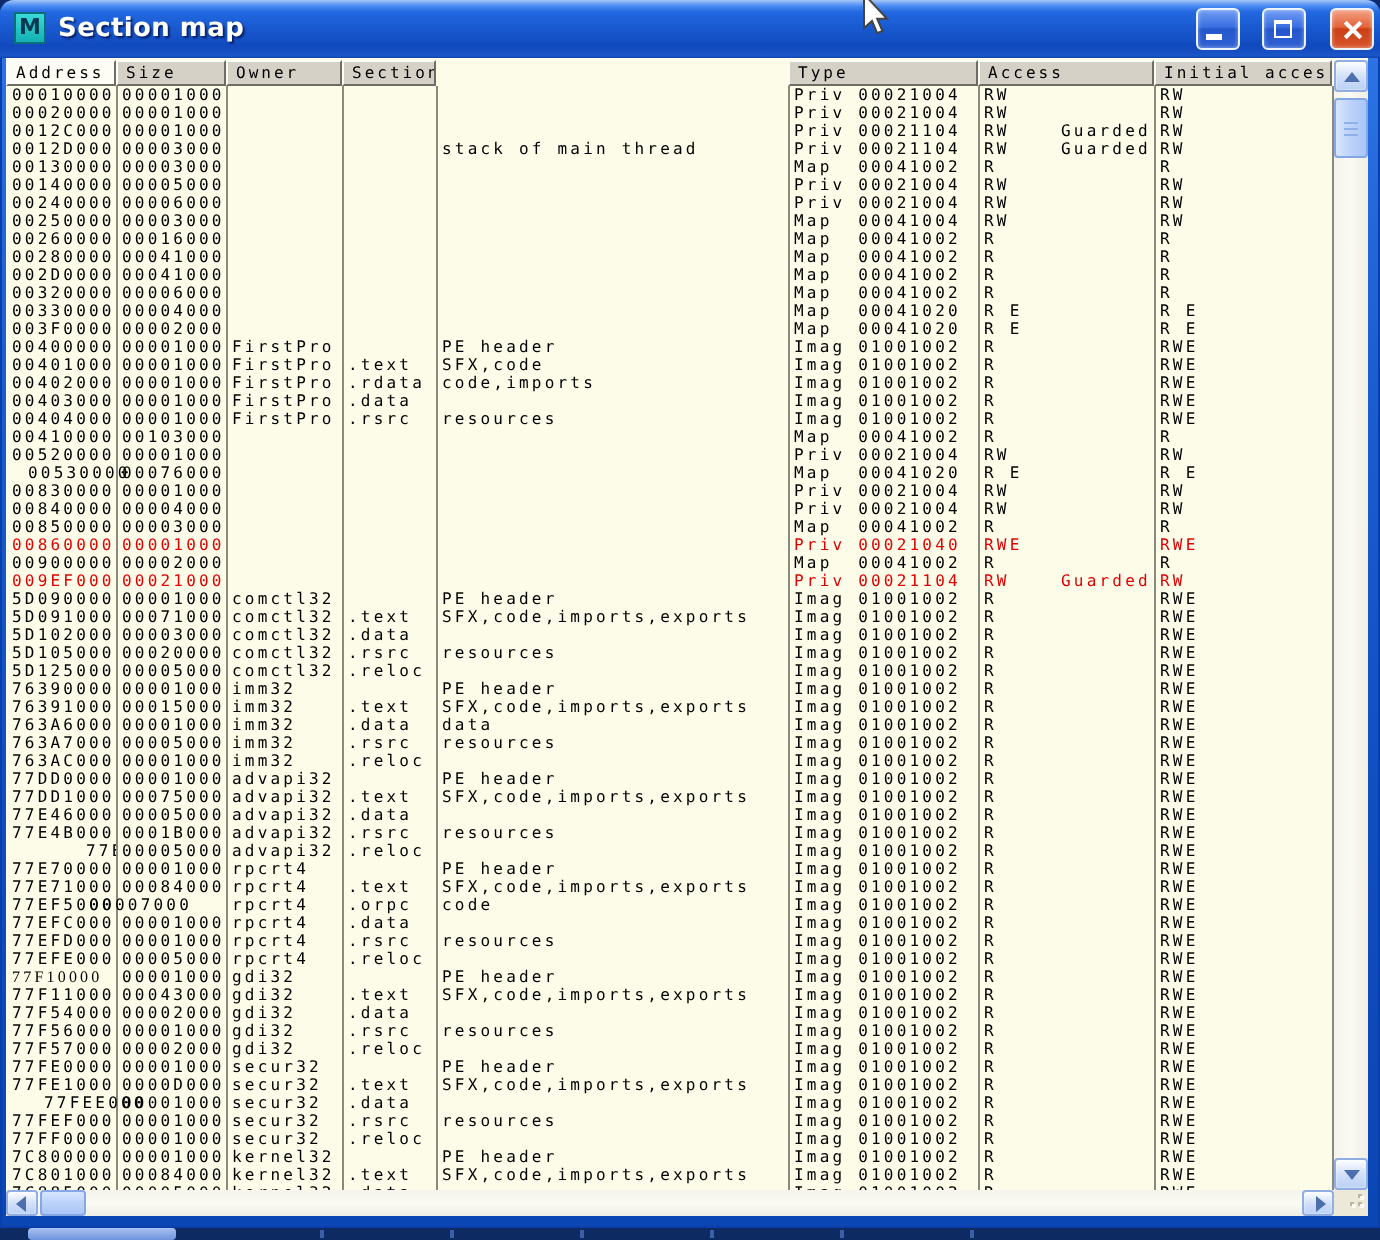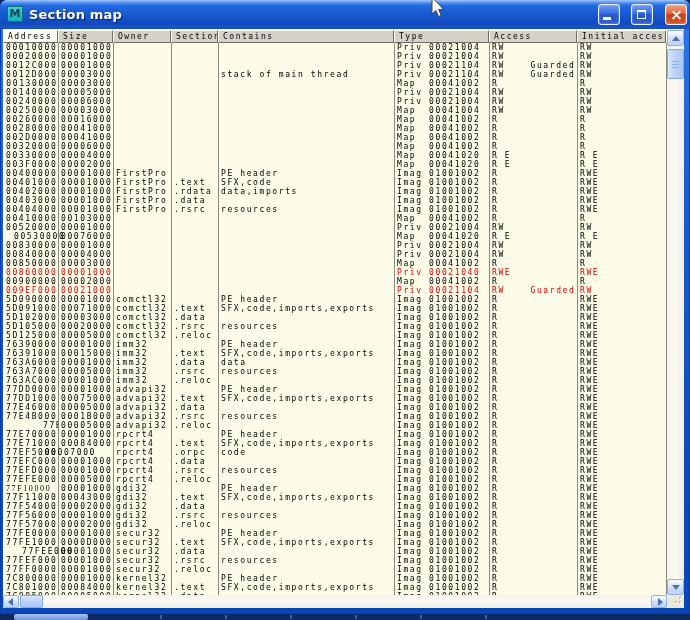--- a/index.html
+++ b/index.html
@@ -136,21 +136,20 @@
       <div class="wbtn close"><span class="glyph-x1"></span><span class="glyph-x2"></span></div>
     </div>
   </div>
 
   <div id="client">
     <div id="headerrow">
         <div class="hcell sorted" style="left: 0px; width: 55px;">Address</div>
         <div class="hcell" style="left: 55px; width: 55px;">Size</div>
         <div class="hcell" style="left: 110px; width: 58px;">Owner</div>
         <div class="hcell" style="left: 168px; width: 47px;">Section</div>
-        <div class="hcell" style="left: 215px; width: 176px;">Contains</div>
         <div class="hcell" style="left: 391px; width: 95px;">Type</div>
         <div class="hcell" style="left: 486px; width: 88px;">Access</div>
         <div class="hcell" style="left: 574px; width: 89px;">Initial access</div>
       </div>
     <div id="rows">
         <div class="vline" style="left: 55px;"></div>
         <div class="vline" style="left: 110px;"></div>
         <div class="vline" style="left: 168px;"></div>
         <div class="vline" style="left: 215px;"></div>
         <div class="vline" style="left: 391px;"></div>
@@ -180,21 +179,21 @@
         </div>
         <div class="trow" style="top: 27px;">
           <div class="tcell" style="left: 0px; width: 55px;">0012D000</div>
           <div class="tcell" style="left: 55px; width: 55px;">00003000</div>
           <div class="tcell" style="left: 215px; width: 176px;">stack of main thread</div>
           <div class="tcell" style="left: 391px; width: 95px;">Priv 00021104</div>
           <div class="tcell" style="left: 486px; width: 88px;">RW    Guarded</div>
           <div class="tcell" style="left: 574px; width: 89px;">RW</div>
         </div>
         <div class="trow" style="top: 36px;">
-          <div class="tcell" style="left: 0px; width: 55px; text-align: center;">00130000</div>
+          <div class="tcell" style="left: 0px; width: 55px;">00130000</div>
           <div class="tcell" style="left: 55px; width: 55px;">00003000</div>
           <div class="tcell" style="left: 391px; width: 95px;">Map  00041002</div>
           <div class="tcell" style="left: 486px; width: 88px;">R</div>
           <div class="tcell" style="left: 574px; width: 89px;">R</div>
         </div>
         <div class="trow" style="top: 45px;">
           <div class="tcell" style="left: 0px; width: 55px;">00140000</div>
           <div class="tcell" style="left: 55px; width: 55px;">00005000</div>
           <div class="tcell" style="left: 391px; width: 95px;">Priv 00021004</div>
           <div class="tcell" style="left: 486px; width: 88px;">RW</div>
@@ -273,21 +272,21 @@
           <div class="tcell" style="left: 215px; width: 176px;">SFX,code</div>
           <div class="tcell" style="left: 391px; width: 95px;">Imag 01001002</div>
           <div class="tcell" style="left: 486px; width: 88px;">R</div>
           <div class="tcell" style="left: 574px; width: 89px;">RWE</div>
         </div>
         <div class="trow" style="top: 144px;">
           <div class="tcell" style="left: 0px; width: 55px;">00402000</div>
           <div class="tcell" style="left: 55px; width: 55px;">00001000</div>
           <div class="tcell" style="left: 110px; width: 58px;">FirstPro</div>
           <div class="tcell" style="left: 168px; width: 47px;">.rdata</div>
-          <div class="tcell" style="left: 215px; width: 176px;">data,imports</div>
+          <div class="tcell" style="left: 215px; width: 176px;">code,imports</div>
           <div class="tcell" style="left: 391px; width: 95px;">Imag 01001002</div>
           <div class="tcell" style="left: 486px; width: 88px;">R</div>
           <div class="tcell" style="left: 574px; width: 89px;">RWE</div>
         </div>
         <div class="trow" style="top: 153px;">
           <div class="tcell" style="left: 0px; width: 55px;">00403000</div>
           <div class="tcell" style="left: 55px; width: 55px;">00001000</div>
           <div class="tcell" style="left: 110px; width: 58px;">FirstPro</div>
           <div class="tcell" style="left: 168px; width: 47px;">.data</div>
           <div class="tcell" style="left: 391px; width: 95px;">Imag 01001002</div>

